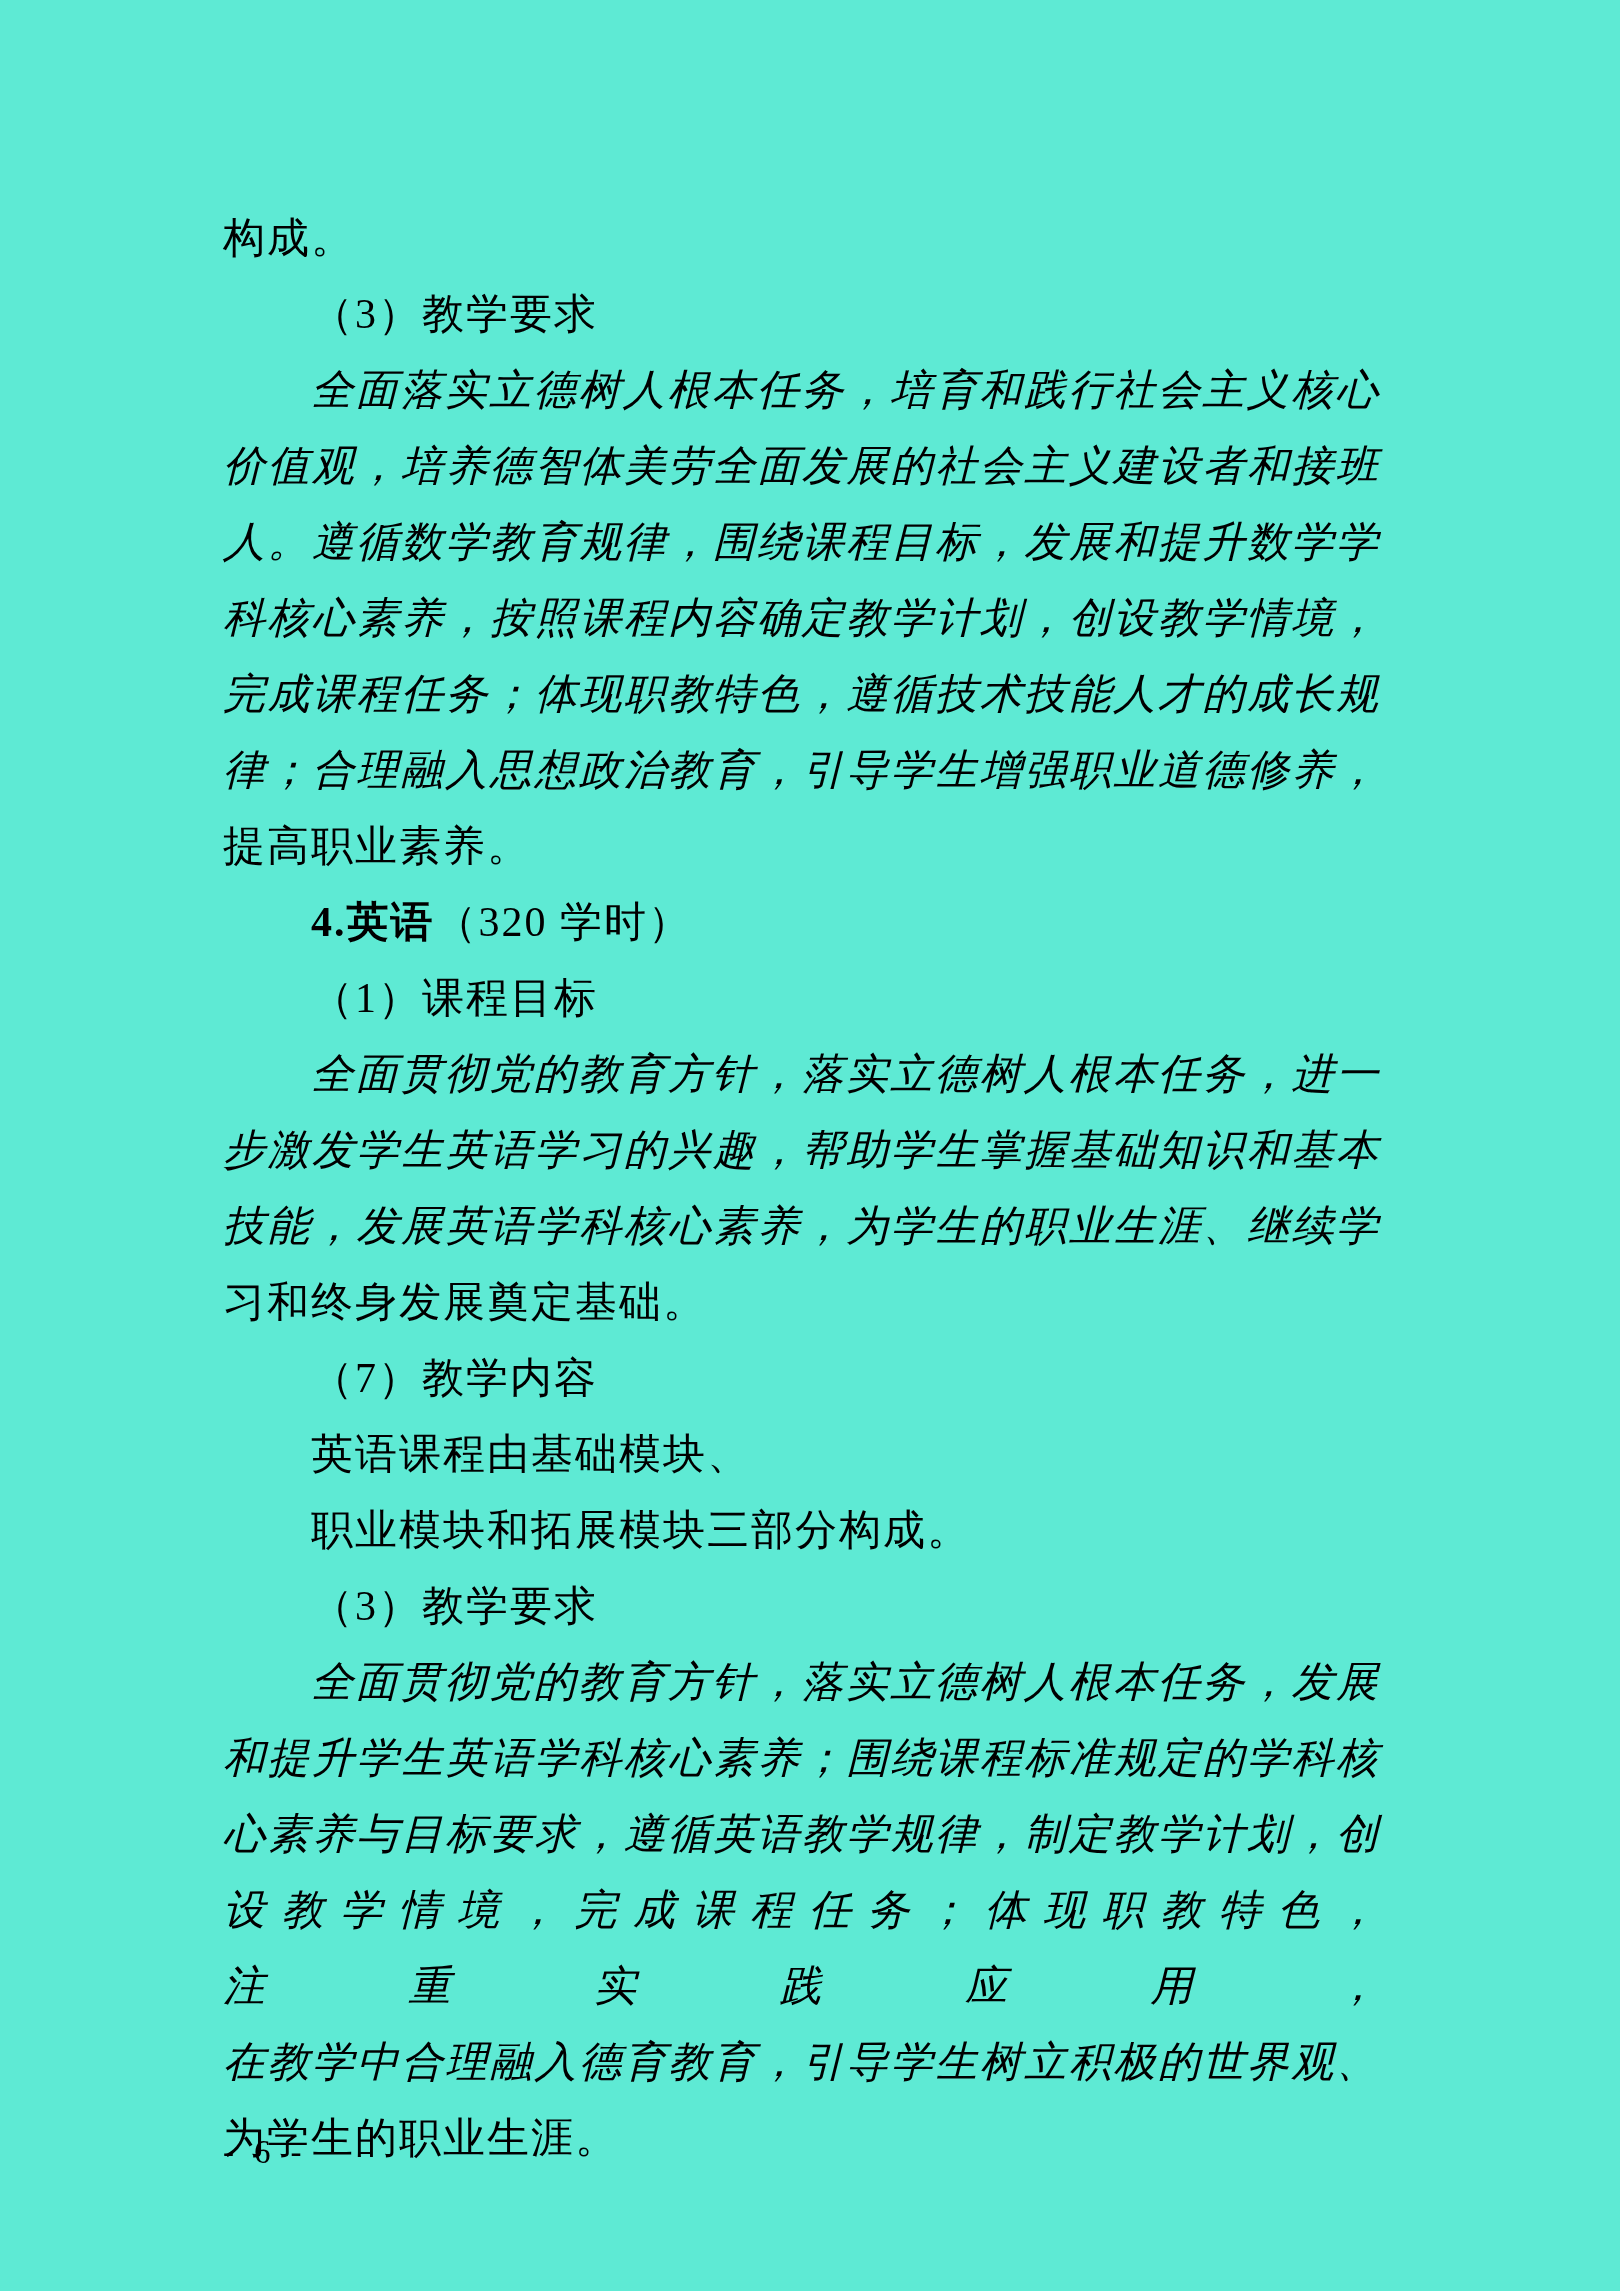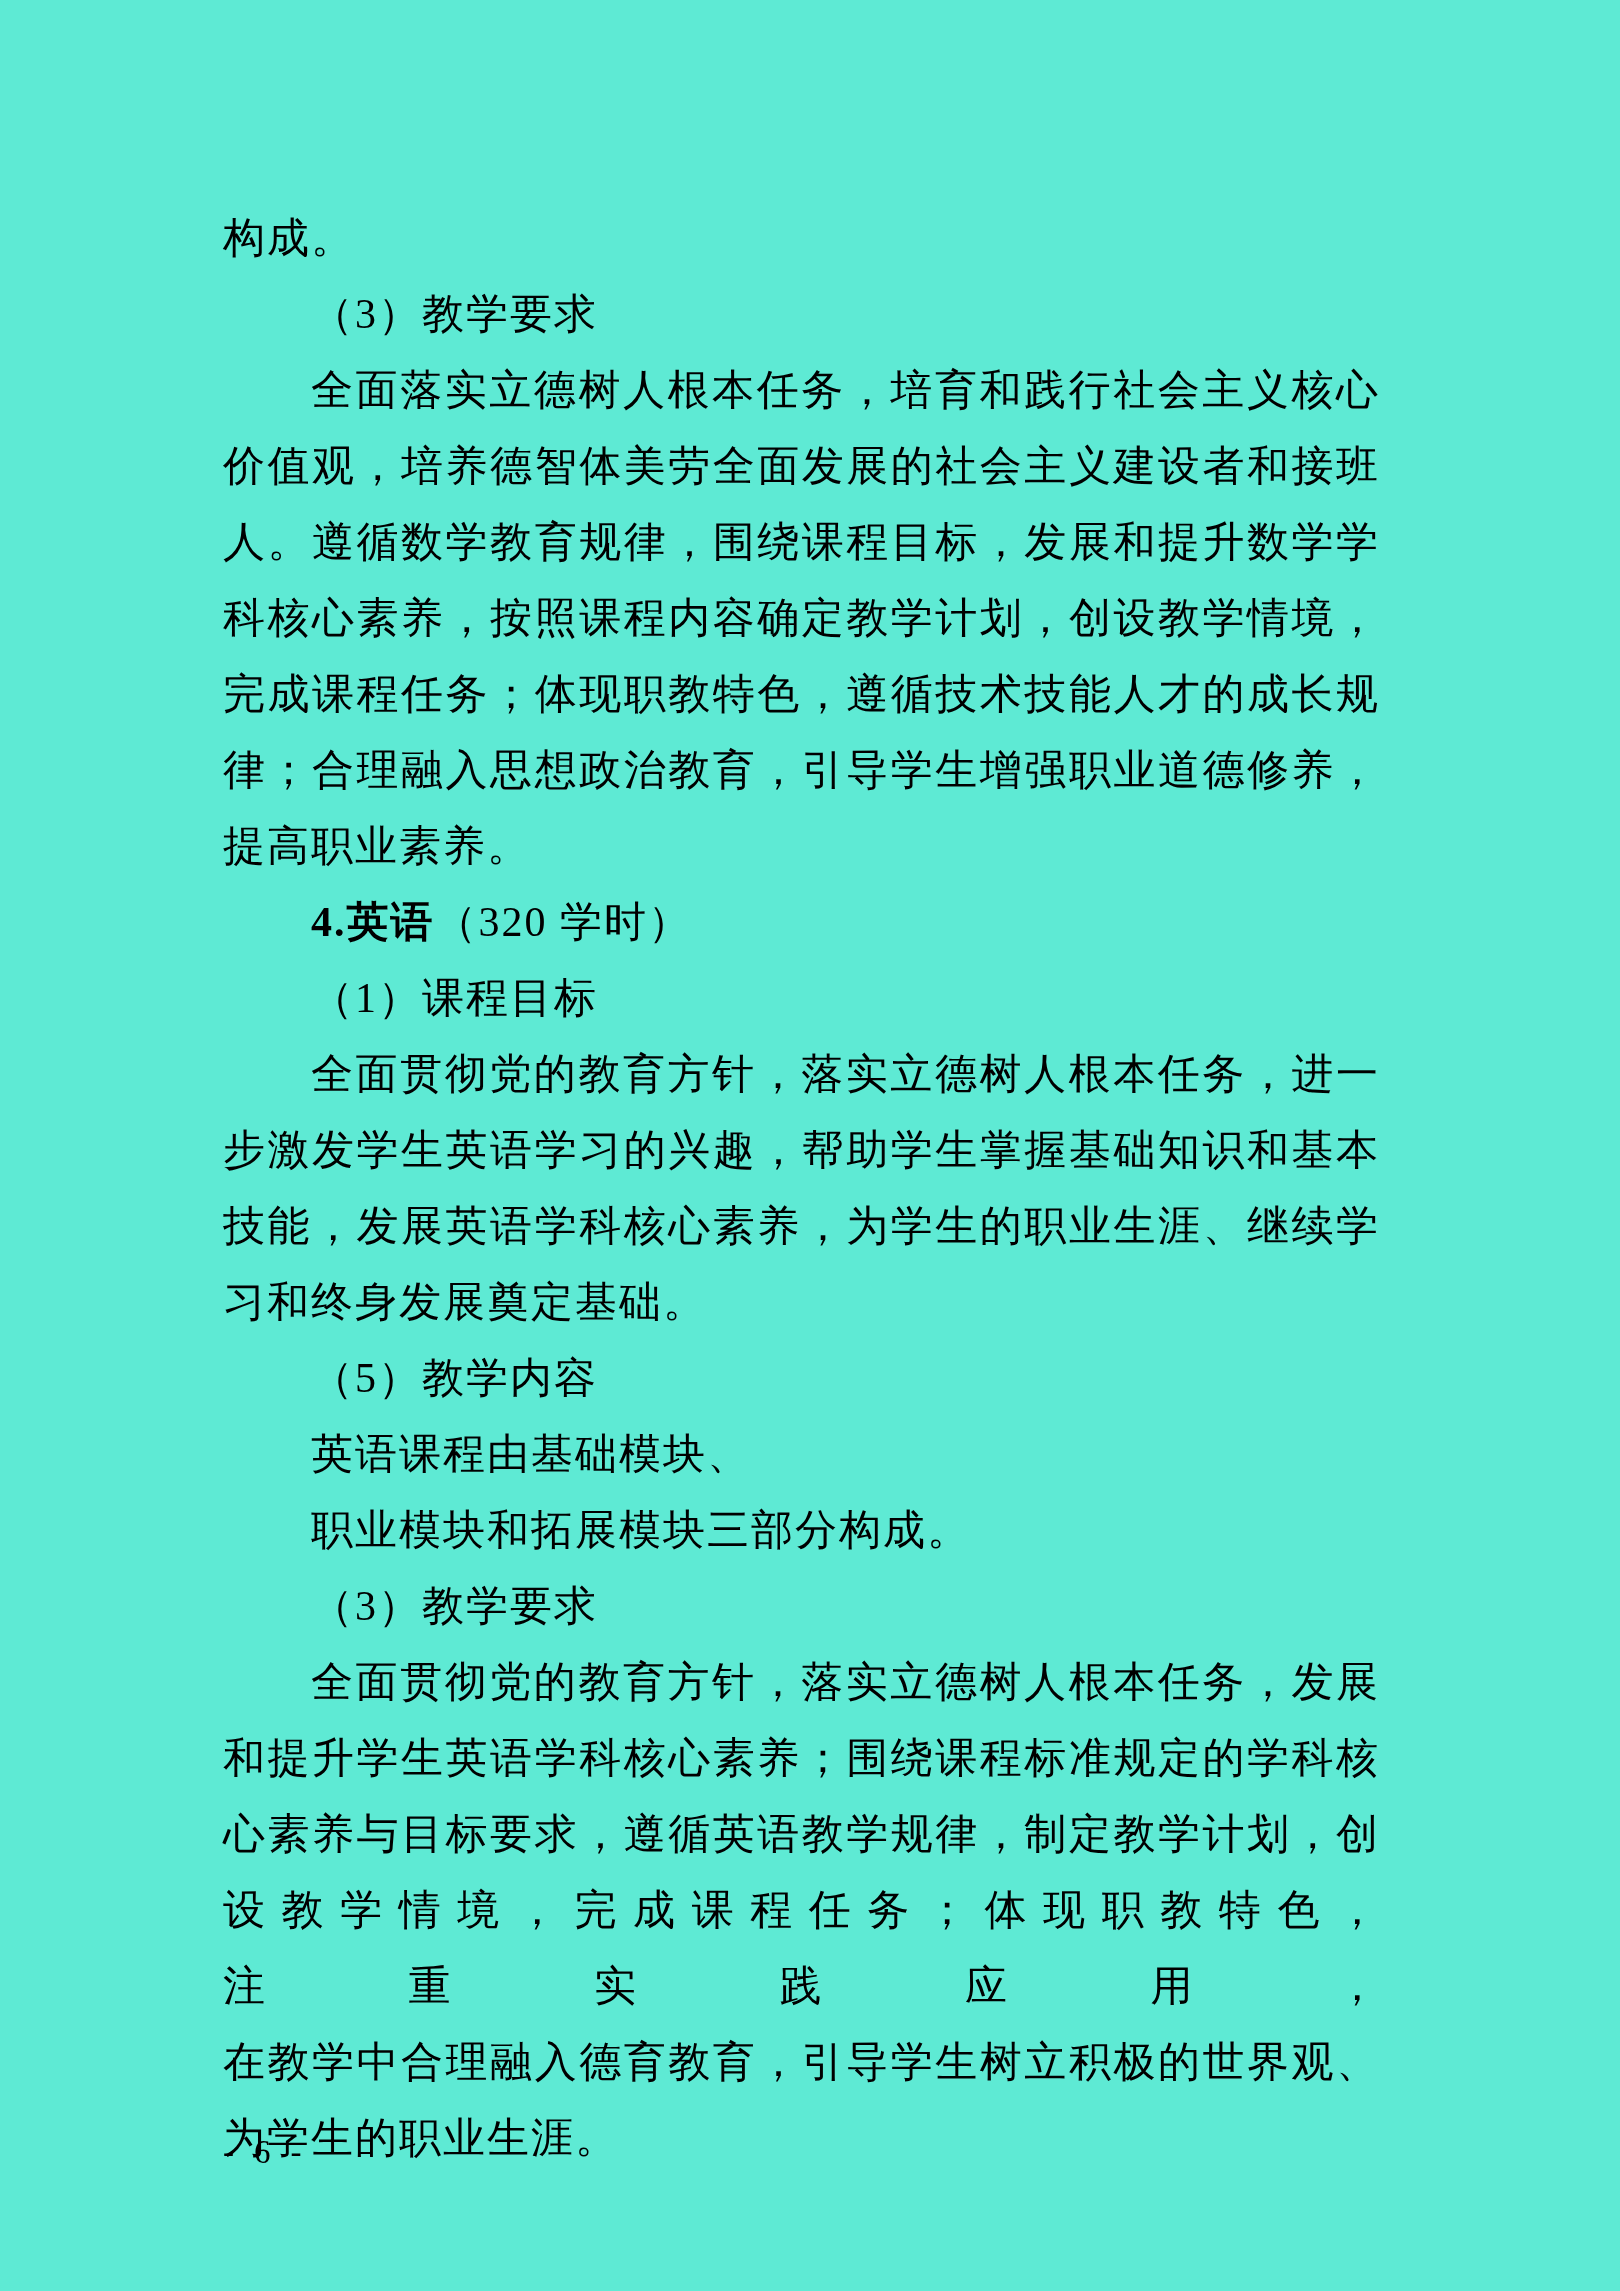--- a/index.html
+++ b/index.html
@@ -25,20 +25,21 @@
   .line {
     font-size: 42px;
     line-height: 76px;
     letter-spacing: 2px;
     white-space: normal;
     word-break: keep-all;
   }
   .line.justify {
     text-align: justify;
     text-align-last: justify;
+    font-style: italic;
   }
   .line.indent {
     padding-left: 88px;
   }
   .line .bold {
     font-weight: bold;
     text-align: center;
   }
   .page-footer {
     position: absolute;
@@ -64,21 +65,21 @@
       <div class="line justify"><span>科核心素养，按照课程内容确定教学计划，创设教学情境，</span></div>
       <div class="line justify"><span>完成课程任务；体现职教特色，遵循技术技能人才的成长规</span></div>
       <div class="line justify"><span>律；合理融入思想政治教育，引导学生增强职业道德修养，</span></div>
       <div class="line"><span>提高职业素养。</span></div>
       <div class="line indent"><span class="bold">4.英语</span><span>（320 学时）</span></div>
       <div class="line indent"><span>（1）课程目标</span></div>
       <div class="line justify indent"><span>全面贯彻党的教育方针，落实立德树人根本任务，进一</span></div>
       <div class="line justify"><span>步激发学生英语学习的兴趣，帮助学生掌握基础知识和基本</span></div>
       <div class="line justify"><span>技能，发展英语学科核心素养，为学生的职业生涯、继续学</span></div>
       <div class="line"><span>习和终身发展奠定基础。</span></div>
-      <div class="line indent"><span>（5）教学内容</span></div>
+      <div class="line indent"><span>（7）教学内容</span></div>
       <div class="line indent"><span>英语课程由基础模块、职业模块和拓展模块三部分构成。</span></div>
       <div class="line indent"><span>（3）教学要求</span></div>
       <div class="line justify indent"><span>全面贯彻党的教育方针，落实立德树人根本任务，发展</span></div>
       <div class="line justify"><span>和提升学生英语学科核心素养；围绕课程标准规定的学科核</span></div>
       <div class="line justify"><span>心素养与目标要求，遵循英语教学规律，制定教学计划，创</span></div>
       <div class="line justify"><span>设教学情境，完成课程任务；体现职教特色，注重实践应用，</span></div>
       <div class="line justify"><span>在教学中合理融入德育教育，引导学生树立积极的世界观、</span></div>
       <div class="line"><span>为学生的职业生涯。</span></div>
     </div>
   <div class="page-footer">- 6 -</div>

